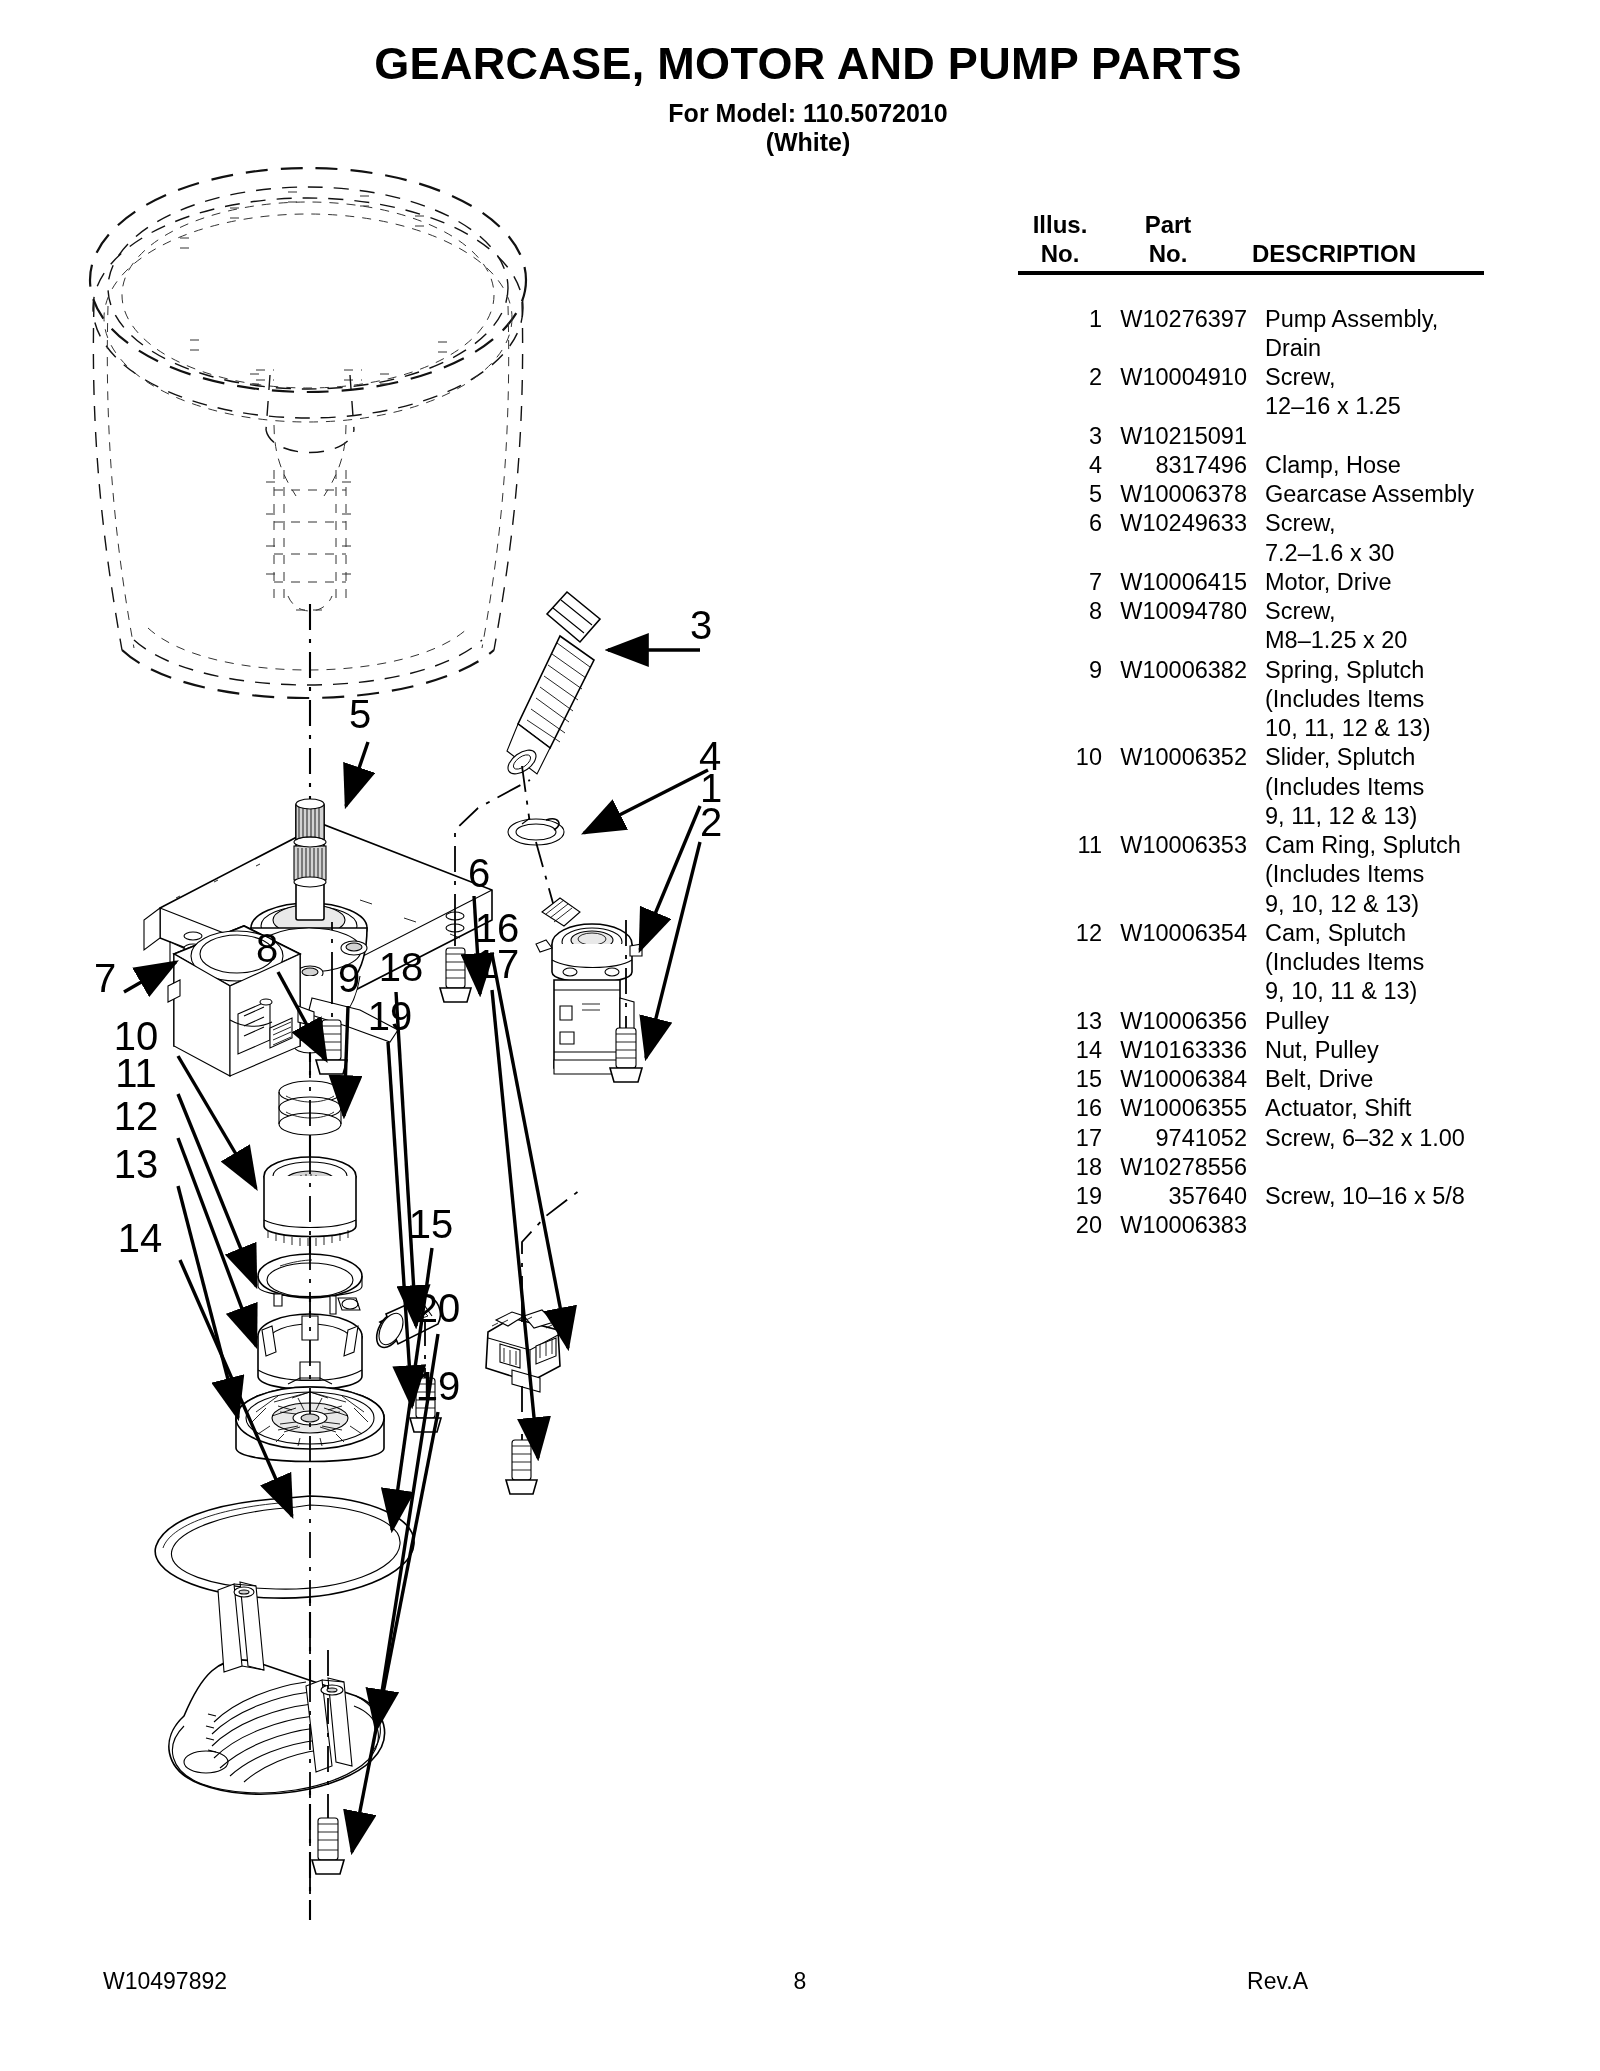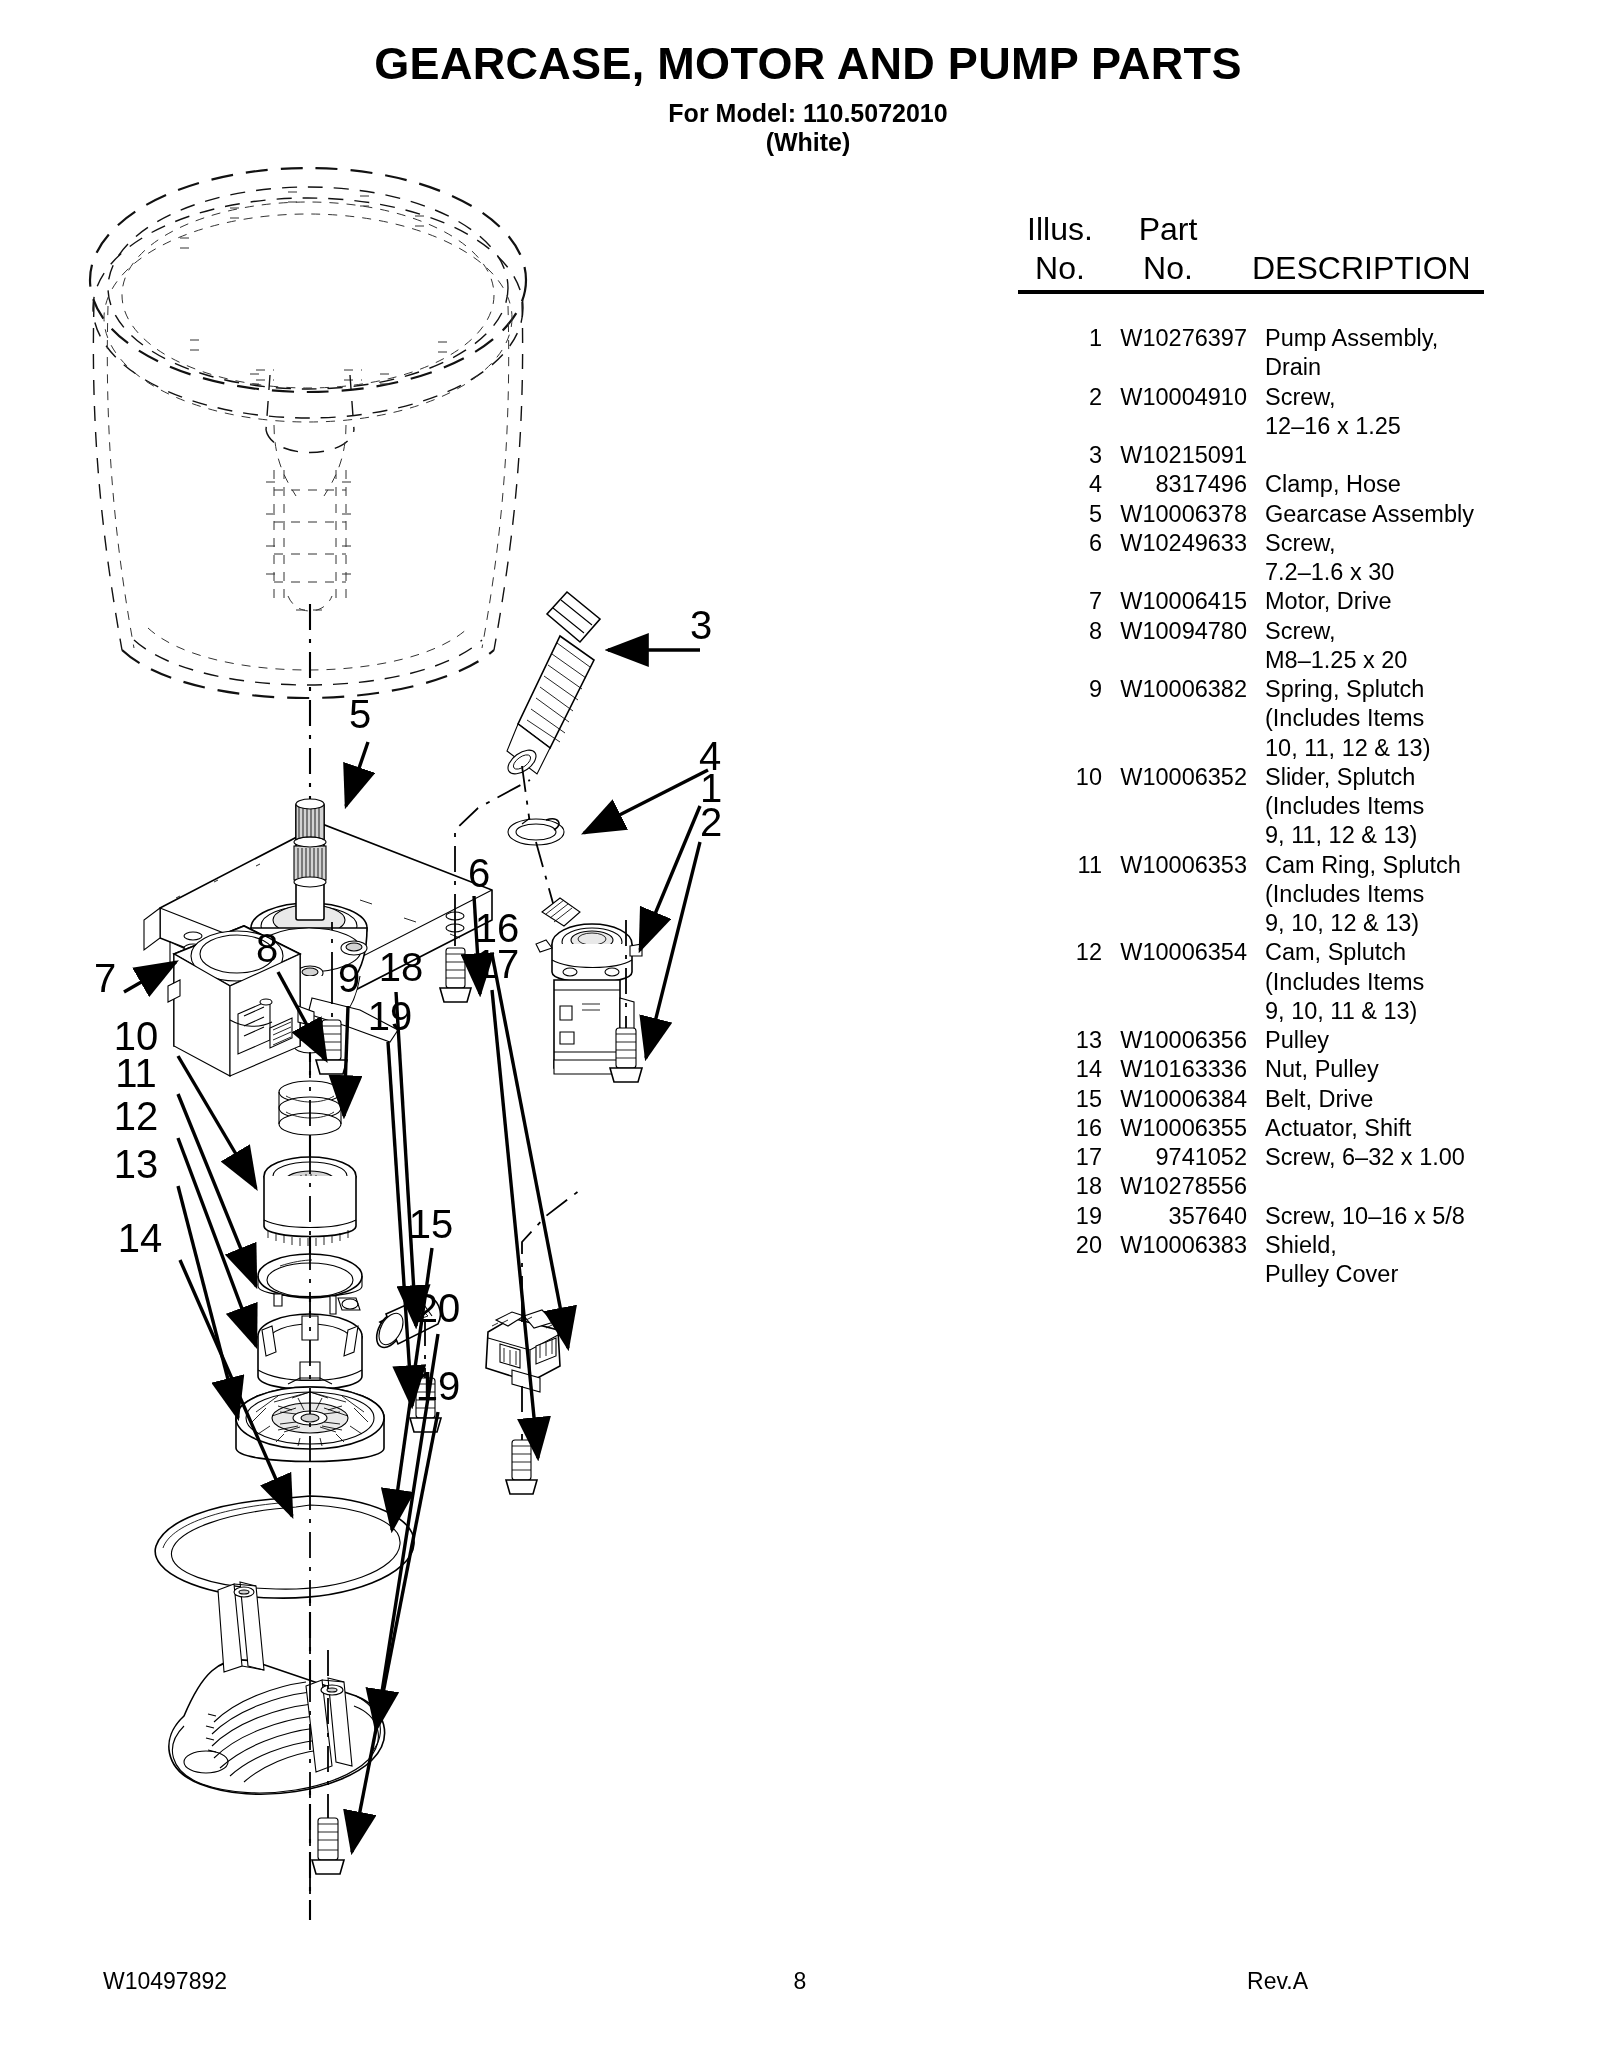--- a/index.html
+++ b/index.html
@@ -8,21 +8,21 @@
        overflow:hidden;}
 
   
   #header{position:absolute;left:0;top:40px;width:1600px;text-align:center;padding-left:8px;}
   #doc-title{font-size:45px;font-weight:bold;letter-spacing:.3px;line-height:1.05;}
   #doc-model{font-size:25px;font-weight:bold;margin-top:12px;line-height:1.15;}
   #doc-color{font-size:25px;font-weight:bold;line-height:1.15;}
 
   
   #parts-panel{position:absolute;left:1018px;top:210px;width:480px;}
-  .ph-row{display:flex;font-weight:normal;font-size:32px;line-height:1.22;}
+  .ph-row{display:flex;font-weight:bold;font-size:24px;line-height:1.22;}
   .ph-illus{width:84px;text-align:center;}
   .ph-part{width:132px;text-align:center;}
   .ph-desc{flex:1;padding-left:18px;}
   #parts-rule{height:4px;background:#000;margin-top:2px;width:466px;}
   #parts-body{margin-top:30px;}
   .prow{display:flex;font-size:23.5px;line-height:1.245;}
   .p-illus{width:84px;text-align:right;padding-right:13px;}
   .p-part{width:132px;text-align:right;}
   .p-desc{flex:1;padding-left:18px;white-space:pre-line;}
 
@@ -173,22 +173,20 @@
         <div class="p-part">W10278556</div>
       </div>
       <div class="prow">
         <div class="p-illus">19</div>
         <div class="p-part">357640</div>
         <div class="p-desc">Screw, 10–16 x 5/8</div>
       </div>
       <div class="prow">
         <div class="p-illus">20</div>
         <div class="p-part">W10006383</div>
-        <div class="p-desc">Shield,
-Pulley Cover</div>
       </div>
     </div>
 </div>
 
 <div id="diagram">
 <svg width="940" height="1790" viewBox="0 0 940 1790" xmlns="http://www.w3.org/2000/svg">
 
   <g>
     <ellipse class="ghost" cx="248" cy="150" rx="218" ry="112"></ellipse>
     <ellipse class="ghost2" cx="248" cy="158" rx="200" ry="101"></ellipse>

